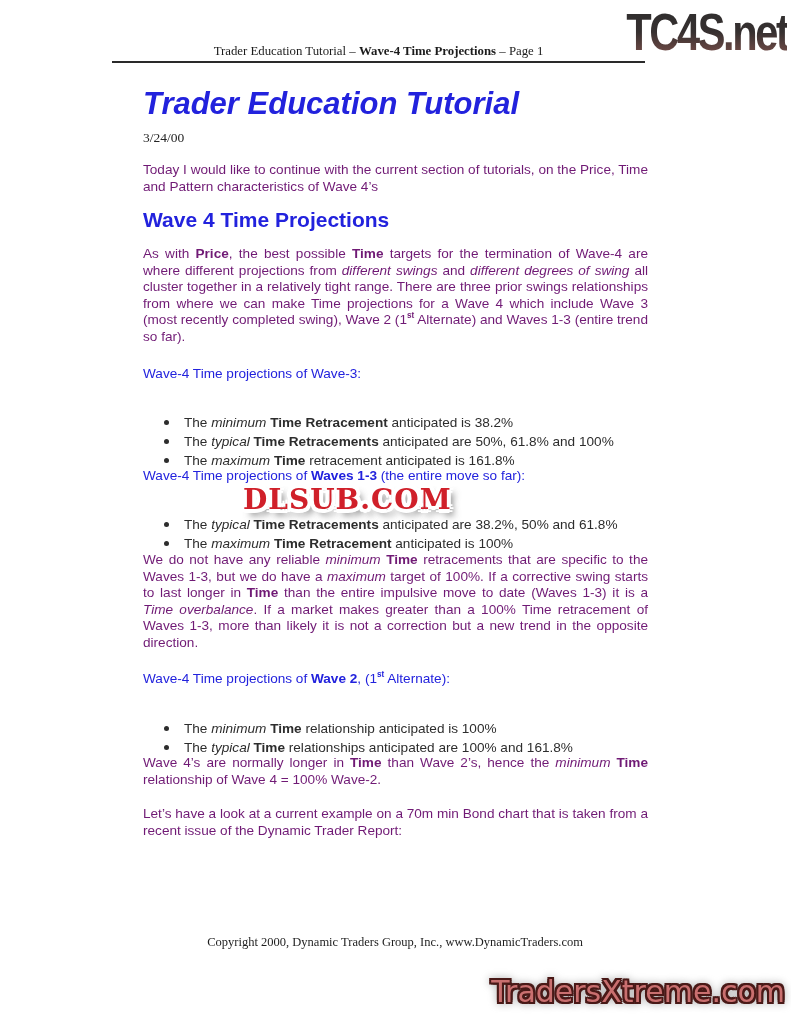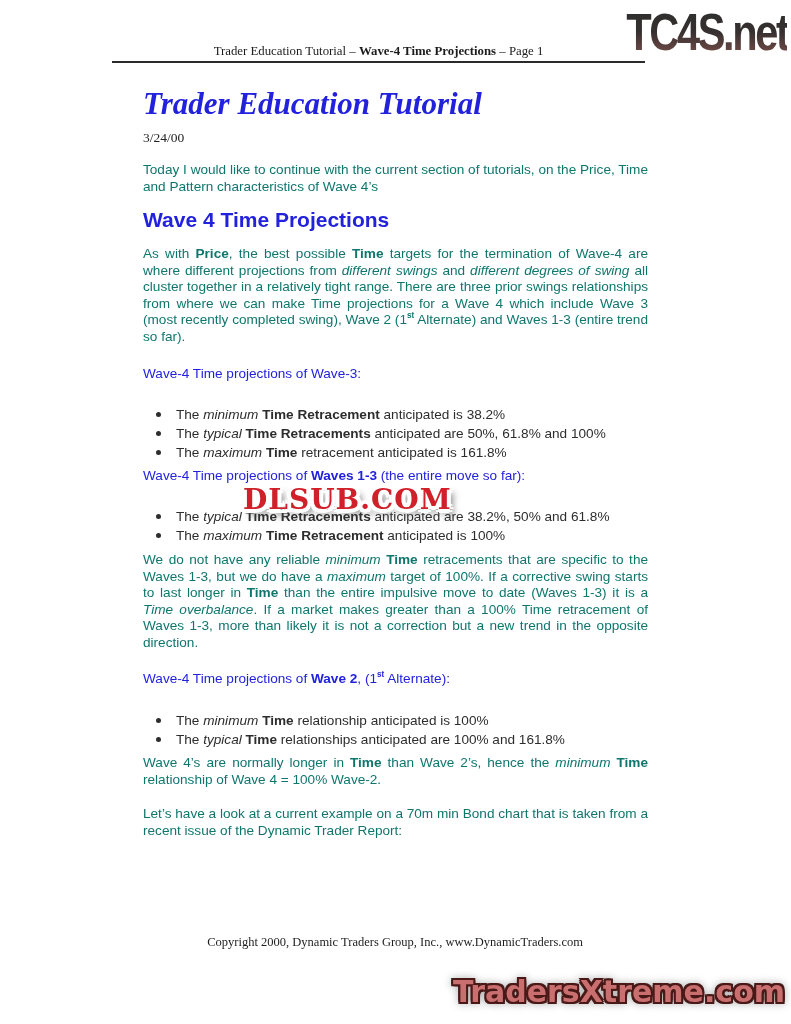--- a/index.html
+++ b/index.html
@@ -28,43 +28,43 @@
 
   .header-line {
     position:absolute; top:44px; left:112px; width:533px;
     text-align:center; font-family:"Liberation Serif", serif;
     font-size:12.8px; color:#1c1c1c; white-space:nowrap;
   }
   .rule { position:absolute; top:61px; left:112px; width:533px; border-top:2px solid #2a2a2a; }
 
   .title {
     position:absolute; top:86px; left:143px; margin:0;
-    font-family:Liberation Serif, serif; font-style:italic; font-weight:bold;
+    font-family:Liberation Sans, sans-serif; font-style:italic; font-weight:bold;
     font-size:31px; color:var(--accent-blue,#2222dd); white-space:nowrap;
   }
   .date {
     position:absolute; top:130px; left:143px;
     font-family:"Liberation Serif", serif; font-size:13.5px; color:#242424;
   }
 
   .para {
     position:absolute; left:143px; width:505px; margin:0;
     font-size:13.6px; line-height:16.5px; text-align:justify;
-    color:#0f766e;
+    color:#701a75;
   }
   .heading {
     position:absolute; top:208px; left:143px; margin:0;
     font-size:21px; font-weight:bold; color:var(--accent-blue,#2222dd);
   }
   .subhead {
     position:absolute; left:143px; width:505px;
     font-size:13.6px; color:var(--accent-blue,#2222dd);
   }
   .bullets {
-    position:absolute; left:143px; width:505px; margin:8px; padding:0;
+    position:absolute; left:143px; width:505px; margin:16px; padding:0;
     list-style:none; font-size:13.6px; line-height:17px; color:#2d2d2d;
   }
   .bullets li { position:relative; padding-left:25px; margin:0 0 2px 0; }
   .bullets li::before {
     content:""; position:absolute; left:5px; top:6px;
     width:5px; height:5px; border-radius:50%; background:#2d2d2d;
   }
 
   sup { font-size:60%; vertical-align:super; line-height:0;font-weight:bold; }
 
@@ -80,21 +80,21 @@
   }
 
   .footer {
     position:absolute; top:935px; left:128px; width:455px; text-align:right;
     font-family:"Liberation Serif", serif; font-size:12.5px; color:#1e1e1e;
     white-space:nowrap;
   }
 
   .banner {
     position:absolute; top:974px; right:6px; white-space:nowrap;
-    font-family:"DejaVu Sans", sans-serif; font-weight:bold; font-size:30px;
+    font-family:"DejaVu Sans", sans-serif; font-weight:normal; font-size:30px;
     color:var(--banner-fill,#c96f6f);
     text-shadow:
       -2px -2px 0 #491917, 2px -2px 0 #491917, -2px 2px 0 #491917, 2px 2px 0 #491917,
       -2px 0 0 #491917, 2px 0 0 #491917, 0 -2px 0 #491917, 0 2px 0 #491917;
     filter:drop-shadow(0 0 4px rgba(160,160,160,.8));
   }
 </style>
 </head>
 <body>
 

